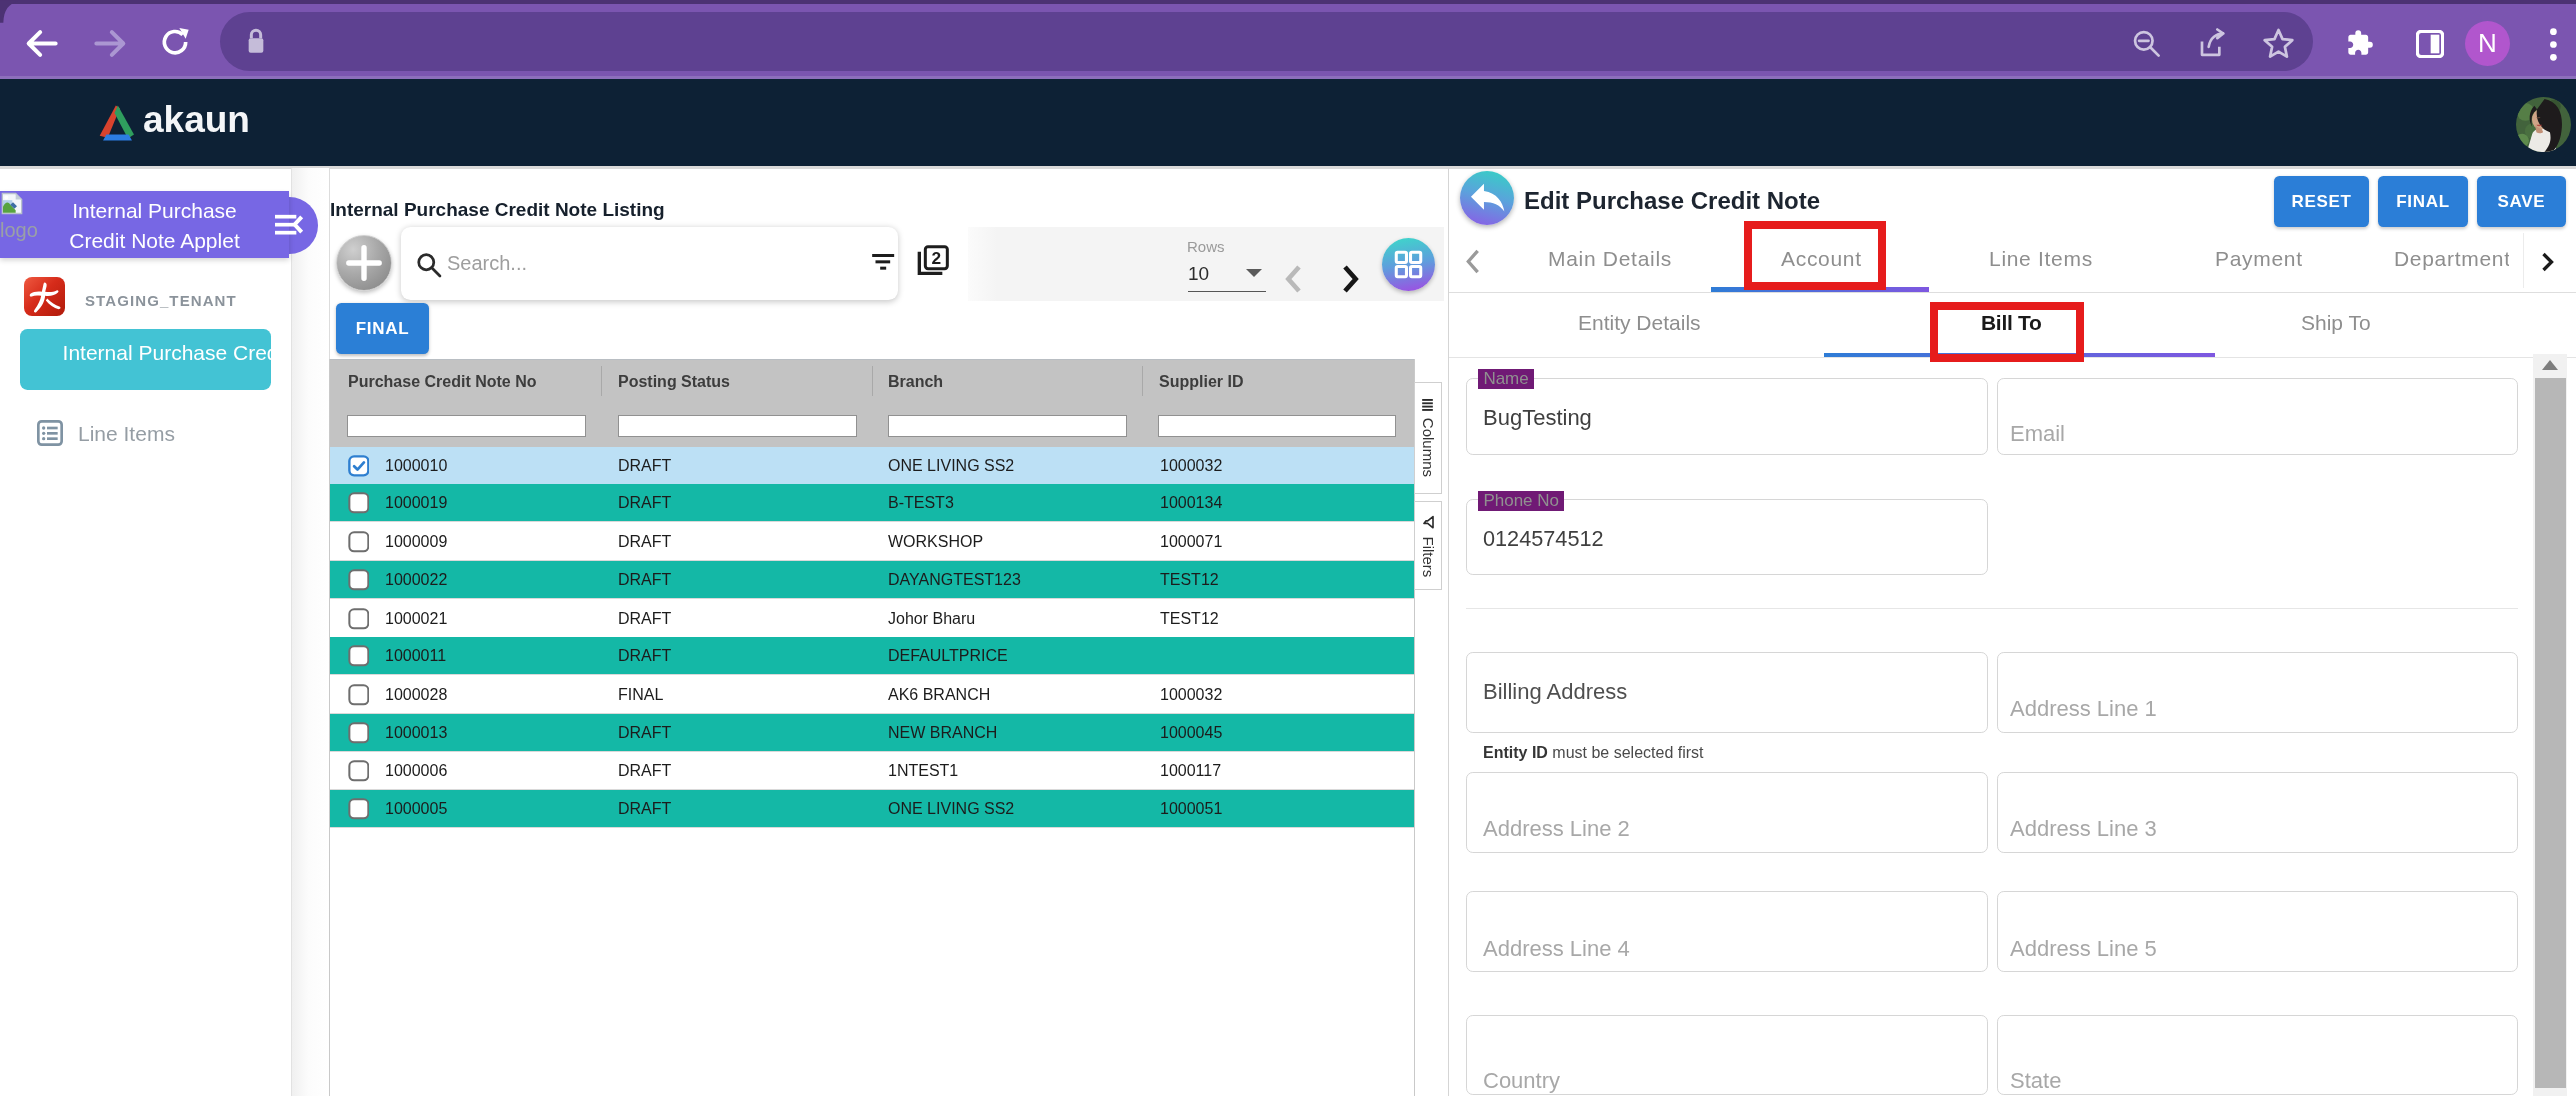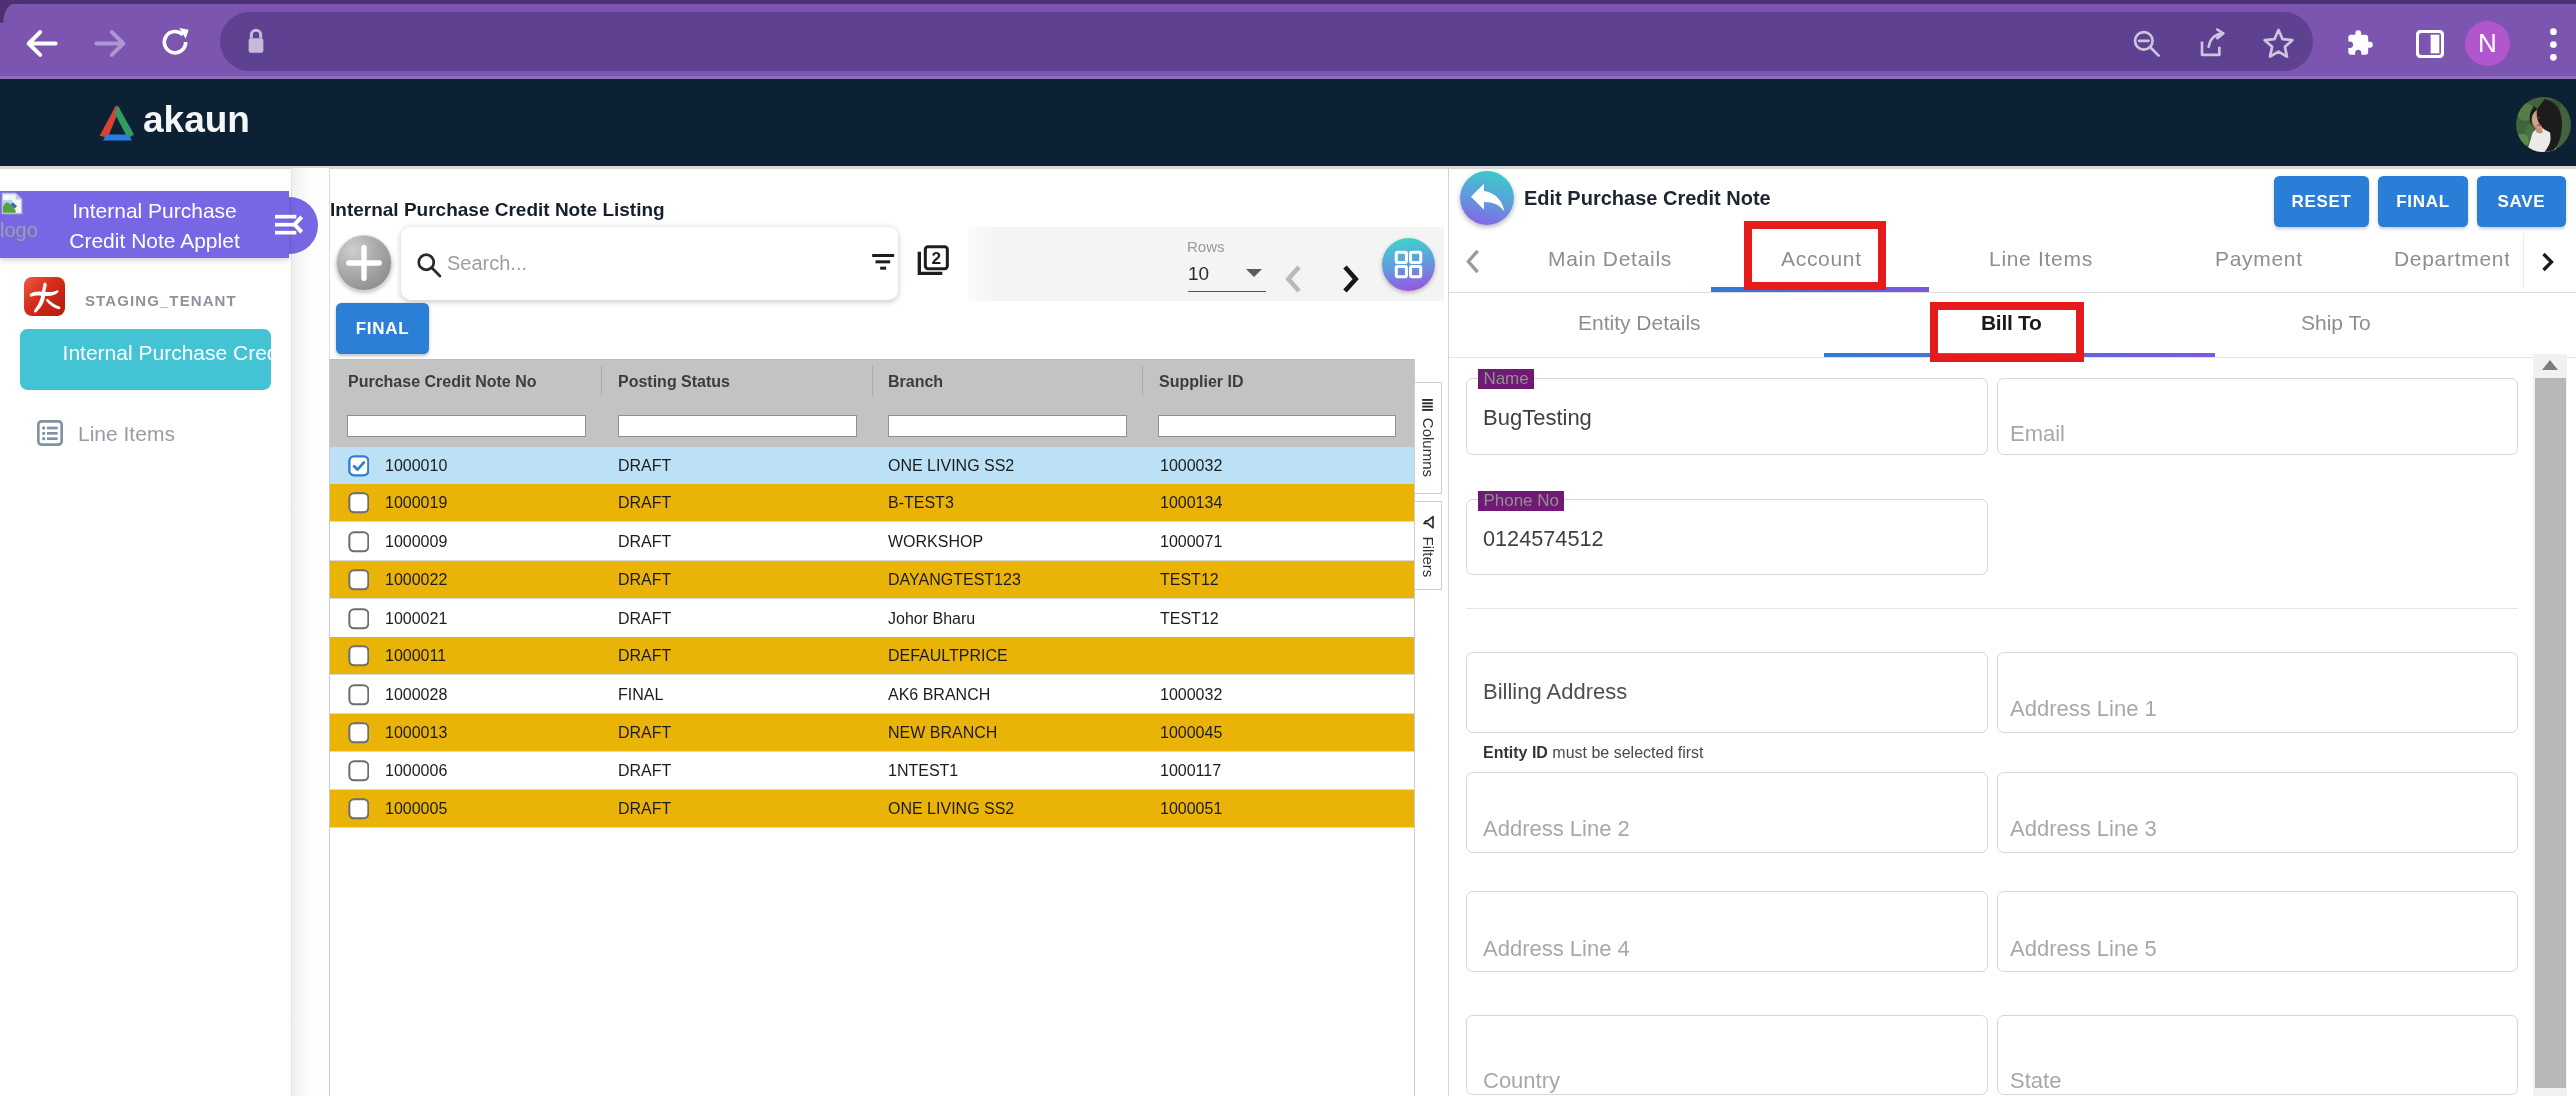--- a/index.html
+++ b/index.html
@@ -4,21 +4,21 @@
 <style>
   * { margin:0; padding:0; box-sizing:border-box; }
   html,body { width:2576px; height:1097px; overflow:hidden; background:#fff;
     font-family:"Liberation Sans", sans-serif; }
   .abs { position:absolute; }
   #page { position:relative; width:2576px; height:1097px; }
   .hsep { width:1.4px; height:30px; background:#a9a9a9; }
   .hdr { font-size:16px; font-weight:bold; color:#3d3d3d; }
   .finp { top:415px; height:22px; background:#fff; border:1.4px solid #919191; }
   .row { left:330px; width:1085px; height:38px; background:#fff; border-bottom:0.7px solid #d9d9d9; font-size:16px; color:#1c1c1c; }
-  .row.alt { background:#eab308; }
+  .row.alt { background:#14b8a6; }
   .row.sel { background:#bce0f5; height:39px; }
   .row .cb { position:absolute; left:17.6px; top:8px; }
   .row .c1 { position:absolute; left:55px; top:10px; }
   .row .c2 { position:absolute; left:288px; top:10px; }
   .row .c3 { position:absolute; left:558px; top:10px; }
   .row .c4 { position:absolute; left:830px; top:10px; }
   .tab { position:absolute; font-size:21px; color:#8e8e8e; letter-spacing:0.7px; }
   .stab { position:absolute; font-size:21px; color:#8e8e8e; }
   .btn { position:absolute; top:176px; height:51px; border-radius:5.4px; background:#2b7ed7; color:#fff; font-size:17px; font-weight:bold; text-align:center; line-height:51px; letter-spacing:0.7px; box-shadow:0 1.4px 3.4px rgba(0,0,0,0.2); }
   .fbox { position:absolute; border:1.4px solid #d6d6d6; border-radius:6.8px; background:#fff; }
@@ -348,21 +348,21 @@
       <span>Filters</span>
     </div>
   </div>
 
   <div class="abs" style="left:1448px;top:168px;width:1.4px;height:928px;background:#d5d5d5;"></div>
 
   <div class="abs" style="left:1460px;top:171px;width:54px;height:54px;border-radius:50%;background:linear-gradient(195deg,#33d3c3 0%,#5ba2dc 48%,#8d59e6 100%);box-shadow:0 2px 5.4px rgba(0,0,0,0.3);"></div>
   <svg class="abs" style="left:1460px;top:171px" width="54" height="54" viewBox="0 0 80 80">
     <path d="M10 9V5l-7 7 7 7v-4.1c5 0 8.5 1.6 11 5.1-1-5-4-10-11-11z" fill="#ffffff" transform="translate(8 5) scale(2.75)"></path>
   </svg>
-  <div class="abs" style="left:1524px;top:187px;font-size:20px;font-weight:600;color:#1d2530;">Edit Purchase Credit Note</div>
+  <div class="abs" style="left:1524px;top:187px;font-size:24px;font-weight:600;color:#1d2530;">Edit Purchase Credit Note</div>
   <div class="btn" style="left:2274px;width:95px;">RESET</div>
   <div class="btn" style="left:2378px;width:90px;">FINAL</div>
   <div class="btn" style="left:2477px;width:89px;">SAVE</div>
 
   <svg class="abs" style="left:1463px;top:248px" width="20" height="27" viewBox="0 0 30 40">
     <path d="M22 4 L8 20 L22 36" stroke="#9a9a9a" stroke-width="5" fill="none"></path>
   </svg>
   <div class="tab" style="left:1548px;top:247px;">Main Details</div>
   <div class="tab" style="left:1781px;top:247px;">Account</div>
   <div class="tab" style="left:1989px;top:247px;">Line Items</div>

